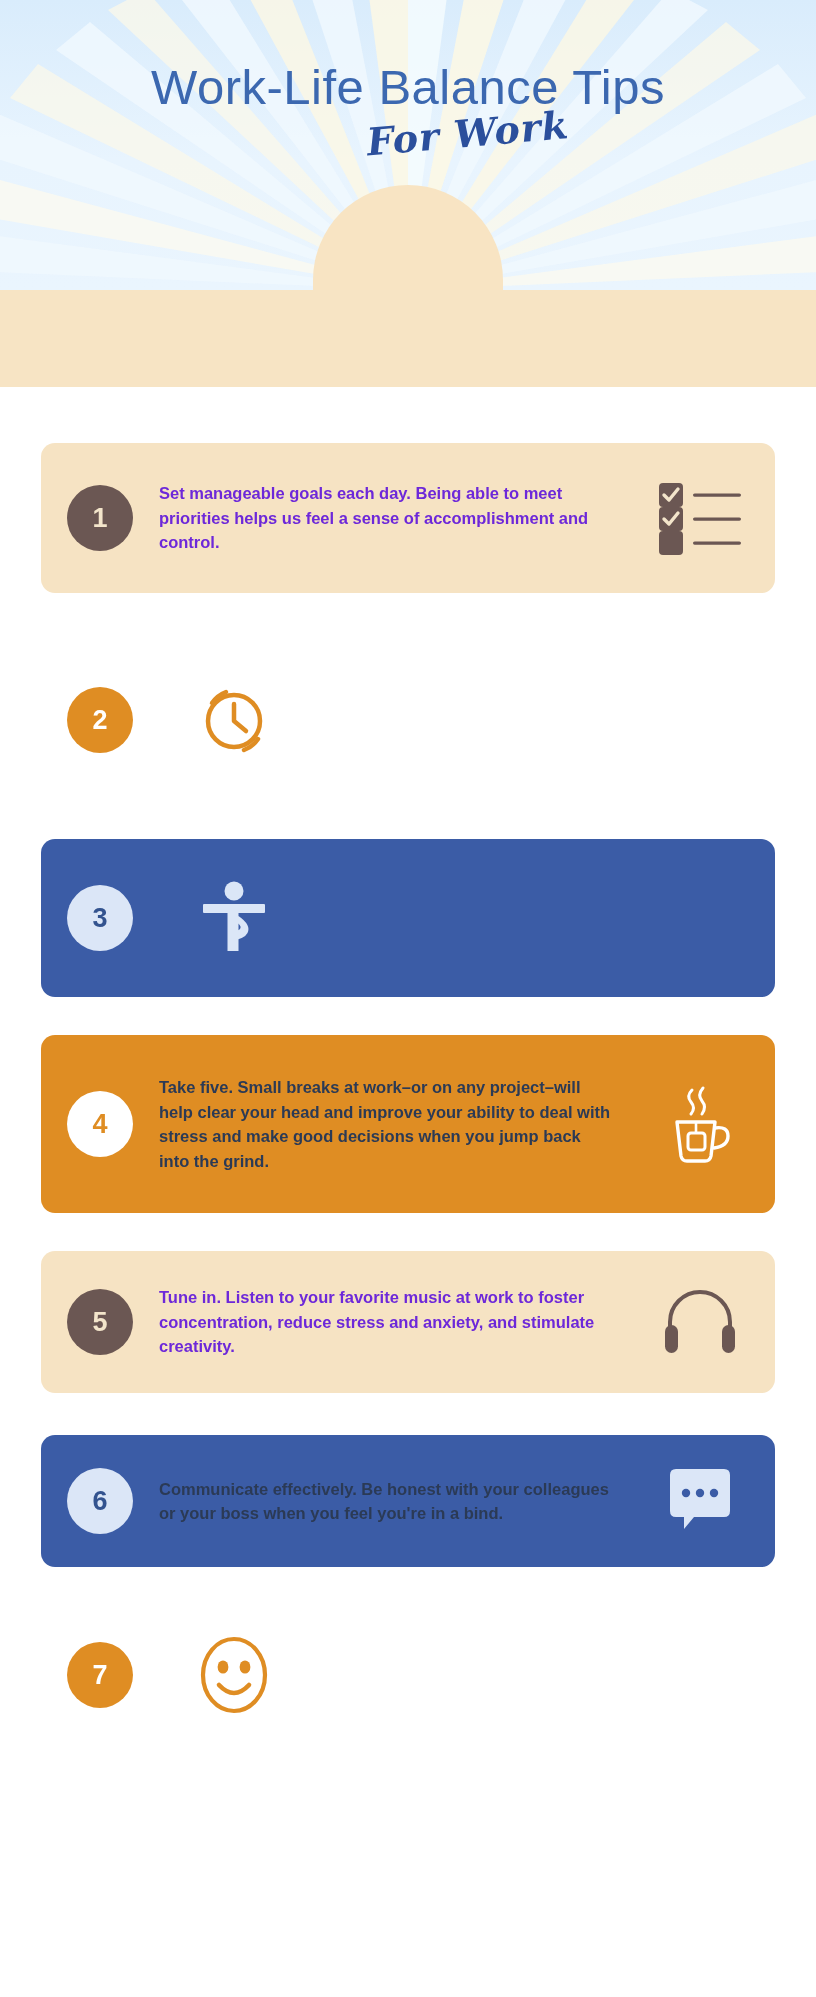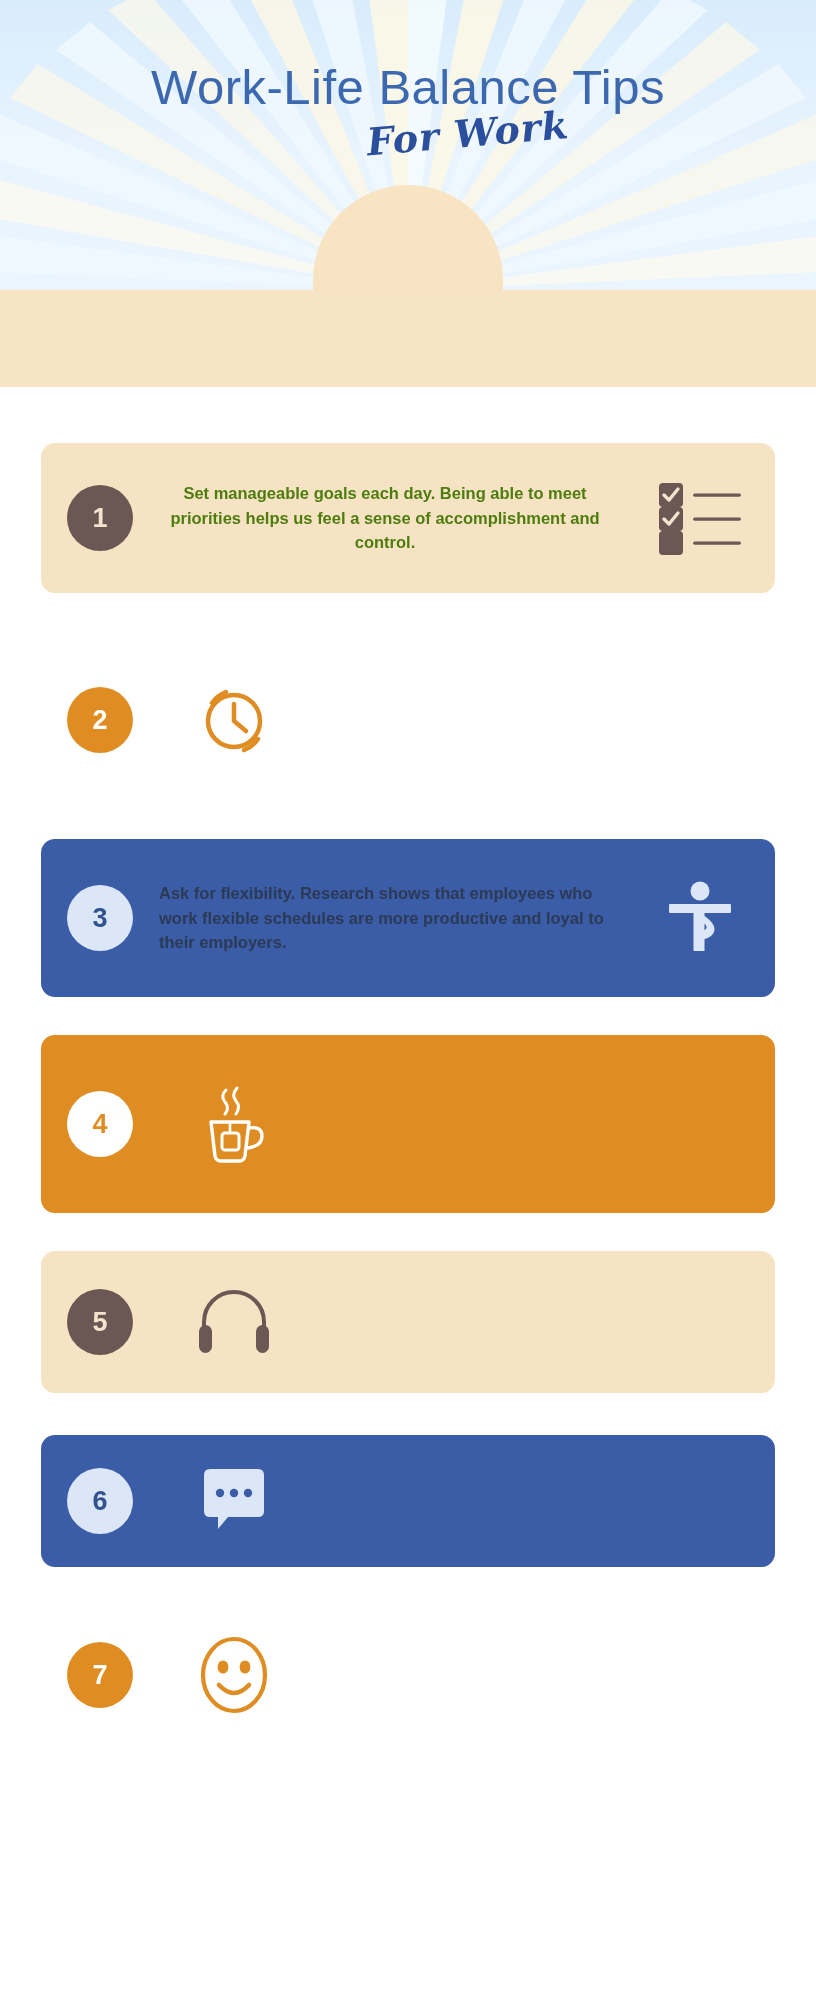--- a/index.html
+++ b/index.html
@@ -139,21 +139,21 @@
   .t-beige  { background: #f6e3c3; }
   .t-white  { background: #ffffff; }
   .t-blue   { background: #3b5ca6; }
   .t-orange { background: #df8d23; }
 
   .c-brown      { background: #6b5753; color: #f3e5cb; }
   .c-orange     { background: #df8d23; color: #ffffff; }
   .c-lightblue  { background: #dbe6f7; color: #33538f; }
   .c-white      { background: #ffffff; color: #df8d23; }
 
-  .tx-dark  { color: #4d7c0f; text-align: center; }
+  .tx-dark  { color: #6d28d9; }
   .tx-navy  { color: #2b3a55; }
 
   svg { display: block; }
 </style>
 </head>
 <body>
 
 <div class="header">
   <div class="sky-wash"></div>
 
@@ -227,67 +227,69 @@
         <path d="M62 57 A30 30 0 0 1 48 68" fill="none" stroke="#df8d23" stroke-width="4.5" stroke-linecap="round"></path>
       </svg>
     </div>
   </div>
 
   <div style="height:44px"></div>
   <div class="card t-blue" style="height:158px">
     <div class="num-wrap">
       <div class="num c-lightblue">3</div>
     </div>
-    <div class="body-text tx-navy">Ask for flexibility. Research shows that employees who work flexible schedules are more productive and loyal to their employers.</div>
     <div class="icon-wrap">
       <svg width="70" height="76" viewBox="0 0 70 76">
         <circle cx="35" cy="11" r="9.5" fill="#dbe6f7"></circle>
         <rect x="4" y="24" width="62" height="9" rx="1" fill="#dbe6f7"></rect>
         <rect x="28.5" y="24" width="11" height="47" fill="#dbe6f7"></rect>
         <path d="M39.5 36 q13 9 9 17 q-3 6 -17 8 l0 -9 q9 -1 10 -4 q1 -3 -6 -7 z" fill="#dbe6f7"></path>
       </svg>
     </div>
   </div>
 
   <div style="height:38px"></div>
   <div class="card t-orange" style="height:178px">
     <div class="num-wrap">
       <div class="num c-white">4</div>
     </div>
+    <div class="body-text tx-navy">Take five. Small breaks at work–or on any project–will help clear your head and improve your ability to deal with stress and make good decisions when you jump back into the grind.</div>
     <div class="icon-wrap">
       <svg width="76" height="80" viewBox="0 0 76 80">
         <path d="M30 6 q-6 6 -1 12 q5 6 0 12" fill="none" stroke="#ffffff" stroke-width="3" stroke-linecap="round"></path>
         <path d="M41 4 q-6 7 -1 13 q5 6 0 13" fill="none" stroke="#ffffff" stroke-width="3" stroke-linecap="round"></path>
         <path d="M15 38 L53 38 L49 72 Q48 77 43 77 L25 77 Q20 77 19 72 Z" fill="none" stroke="#ffffff" stroke-width="3.4" stroke-linejoin="round"></path>
         <path d="M53 44 q13 -2 13 8 q0 10 -14 12" fill="none" stroke="#ffffff" stroke-width="3.4" stroke-linecap="round"></path>
         <path d="M34 38 L34 49" fill="none" stroke="#ffffff" stroke-width="2.6"></path>
         <rect x="26" y="49" width="17" height="17" rx="3" fill="none" stroke="#ffffff" stroke-width="3"></rect>
       </svg>
     </div>
   </div>
 
   <div style="height:38px"></div>
   <div class="card t-beige" style="height:142px">
     <div class="num-wrap">
       <div class="num c-brown">5</div>
     </div>
+    <div class="body-text tx-dark">Tune in. Listen to your favorite music at work to foster concentration, reduce stress and anxiety, and stimulate creativity.</div>
     <div class="icon-wrap">
       <svg width="76" height="66" viewBox="0 0 76 66">
         <path d="M8 44 L8 33 A30 30 0 0 1 68 33 L68 44" fill="none" stroke="#6b5753" stroke-width="4"></path>
         <rect x="3" y="36" width="13" height="28" rx="6.5" fill="#6b5753"></rect>
         <rect x="60" y="36" width="13" height="28" rx="6.5" fill="#6b5753"></rect>
       </svg>
     </div>
   </div>
 
   <div style="height:42px"></div>
   <div class="card t-blue" style="height:132px">
     <div class="num-wrap">
       <div class="num c-lightblue">6</div>
     </div>
+    <div class="body-text tx-navy">Communicate effectively. Be honest with your colleagues or your boss when you feel you're in a bind.</div>
     <div class="icon-wrap">
       <svg width="72" height="72" viewBox="0 0 72 72">
         <path d="M6 10 Q6 4 12 4 L60 4 Q66 4 66 10 L66 46 Q66 52 60 52 L30 52 L20 64 L20 52 L12 52 Q6 52 6 46 Z" fill="#dbe6f7"></path>
         <circle cx="22" cy="28" r="4.2" fill="#3b5ca6"></circle>
         <circle cx="36" cy="28" r="4.2" fill="#3b5ca6"></circle>
         <circle cx="50" cy="28" r="4.2" fill="#3b5ca6"></circle>
       </svg>
     </div>
   </div>
 

